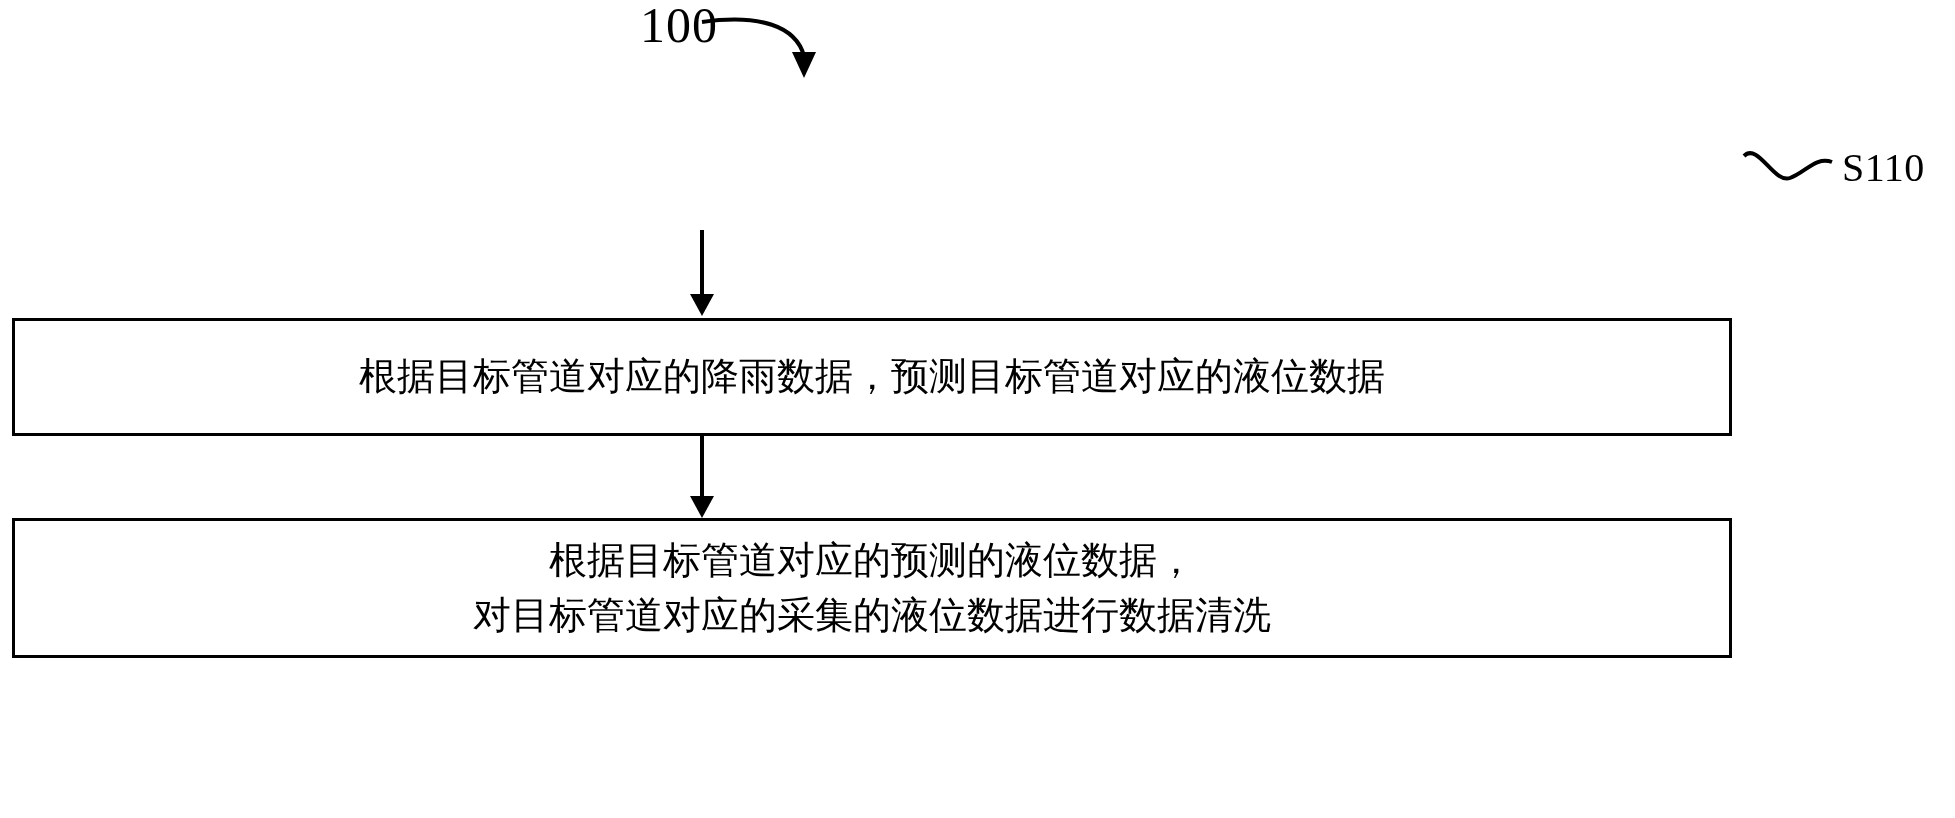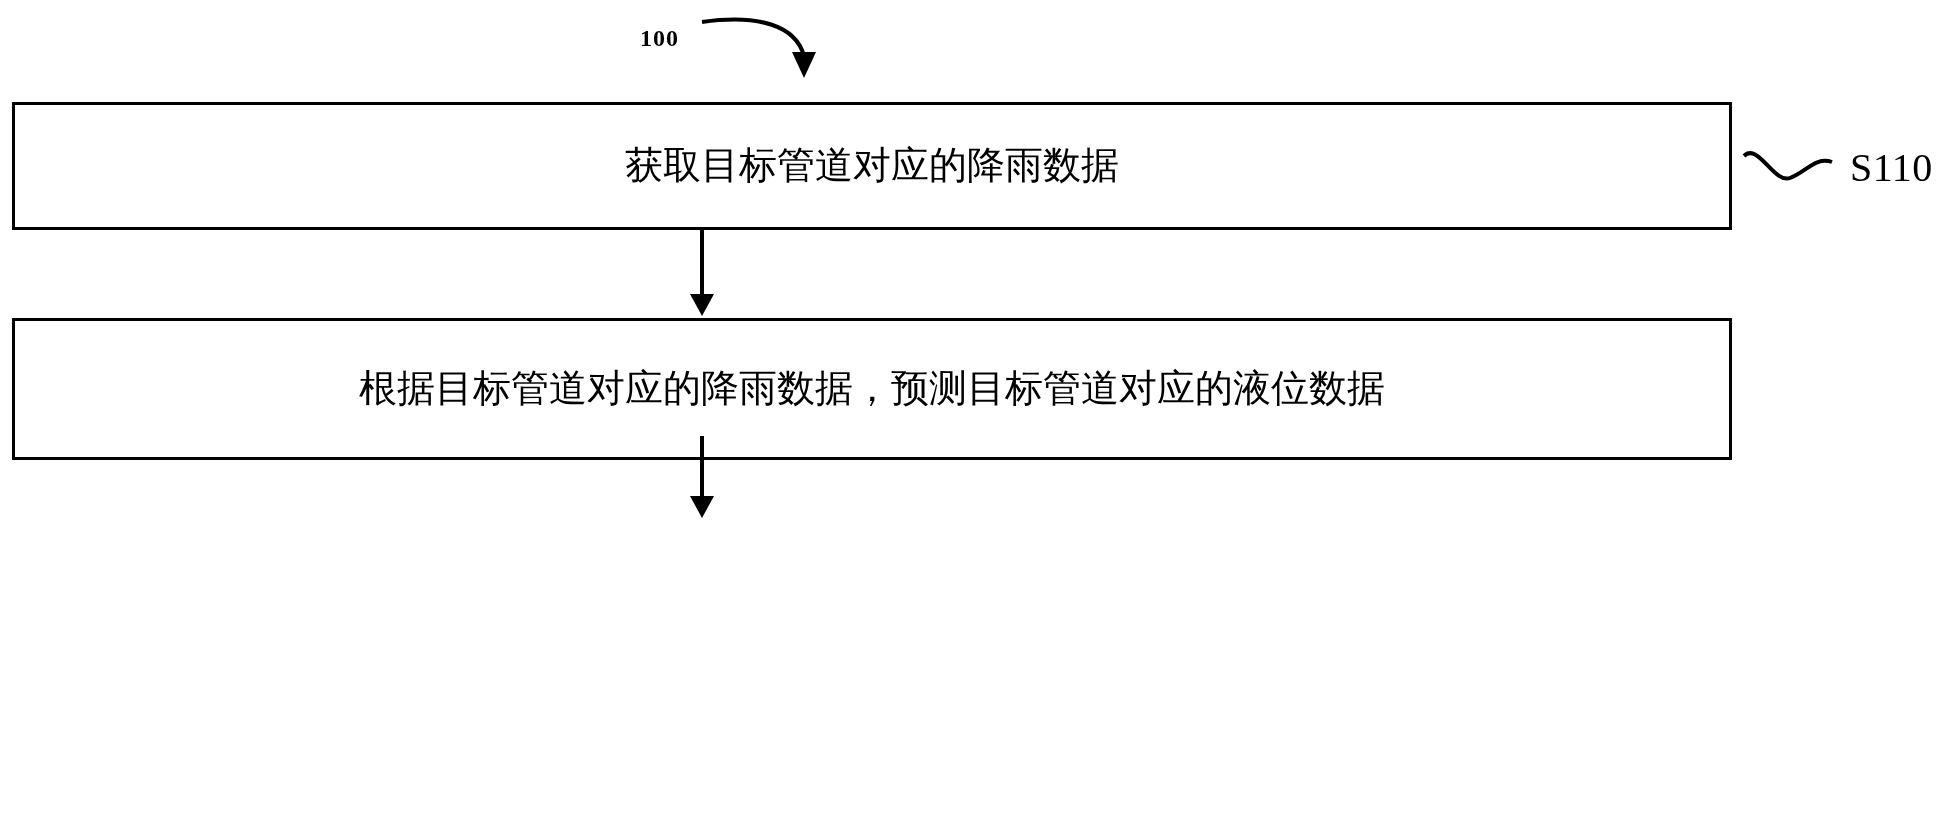--- a/index.html
+++ b/index.html
@@ -17,26 +17,25 @@
   .canvas {
     position: relative;
     width: 1955px;
     height: 818px;
   }
 
   
   .fig-number {
     position: absolute;
     left: 640px;
-    top: 26px;
-    font-size: 24px;
+    top: 0;
+    font-size: 50px;
     line-height: 1;
     font-family: "Liberation Serif", serif;
     letter-spacing: 1px;
-    font-weight: bold;
   }
 
   
   .leader {
     position: absolute;
     left: 700px;
     top: 0px;
   }
 
   
@@ -54,21 +53,21 @@
     font-size: 38px;
     line-height: 1.45;
     font-family: "Liberation Serif", serif;
   }
   .step-box .txt {
     padding: 0 40px;
     white-space: pre-line;
   }
 
   #box-s110 { top: 102px;  height: 128px; }
-  #box-s120 { top: 318px;  height: 142px; justify-content: center; }
+  #box-s120 { top: 318px;  height: 118px; justify-content: center; }
   #box-s130 { top: 518px;  height: 140px; }
 
   
   .connector {
     position: absolute;
     left: 684px;
   }
   .connector .shaft {
     position: absolute;
     left: 16px;
@@ -91,21 +90,21 @@
   #conn-2 { top: 436px; height: 84px; }
   #conn-2 .shaft { height: 62px; }
   #conn-2 .head { top: 60px; }
 
   
   .step-tag {
     position: absolute;
     left: 1740px;
     display: flex;
     align-items: center;
-    gap: 14px;
+    gap: 6px;
   }
   .step-tag .tag-label {
     font-size: 40px;
     font-family: "Liberation Serif", serif;
     line-height: 1;
     letter-spacing: 0.5px;
   }
   #tag-s110 { top: 146px; }
   #tag-s120 { top: 358px; }
   #tag-s130 { top: 568px; }
@@ -115,38 +114,39 @@
 
 <div class="canvas">
 
   <div class="fig-number">100</div>
 
   <svg class="leader" width="180" height="100" viewBox="0 0 180 100">
     <path d="M 2 22 C 60 14, 96 26, 104 56" fill="none" stroke="#000000" stroke-width="4"></path>
     <polygon points="92,52 116,52 104,78" fill="#000000"></polygon>
   </svg>
 
-  <div class="step-box" id="box-s110">
-    <span class="txt">获取目标管道对应的降雨数据</span>
-  </div>
 
   <div class="connector" id="conn-1">
     <div class="shaft"></div>
     <div class="head"></div>
   </div>
 
   <div class="step-box" id="box-s120">
     <span class="txt">根据目标管道对应的降雨数据，预测目标管道对应的液位数据</span>
   </div>
 
   <div class="connector" id="conn-2">
     <div class="shaft"></div>
     <div class="head"></div>
   </div>
 
+  <div class="step-box" id="box-s130">
+    <span class="txt">根据目标管道对应的预测的液位数据，
+对目标管道对应的采集的液位数据进行数据清洗</span>
+  </div>
 
   <div class="step-tag" id="tag-s110">
     <svg width="96" height="44" viewBox="0 0 96 44">
       <path d="M 4 10 C 18 -4, 34 38, 50 32 C 66 26, 76 10, 92 16" fill="none" stroke="#000000" stroke-width="4"></path>
     </svg>
     <span class="tag-label">S110</span>
   </div>
 
 
 

